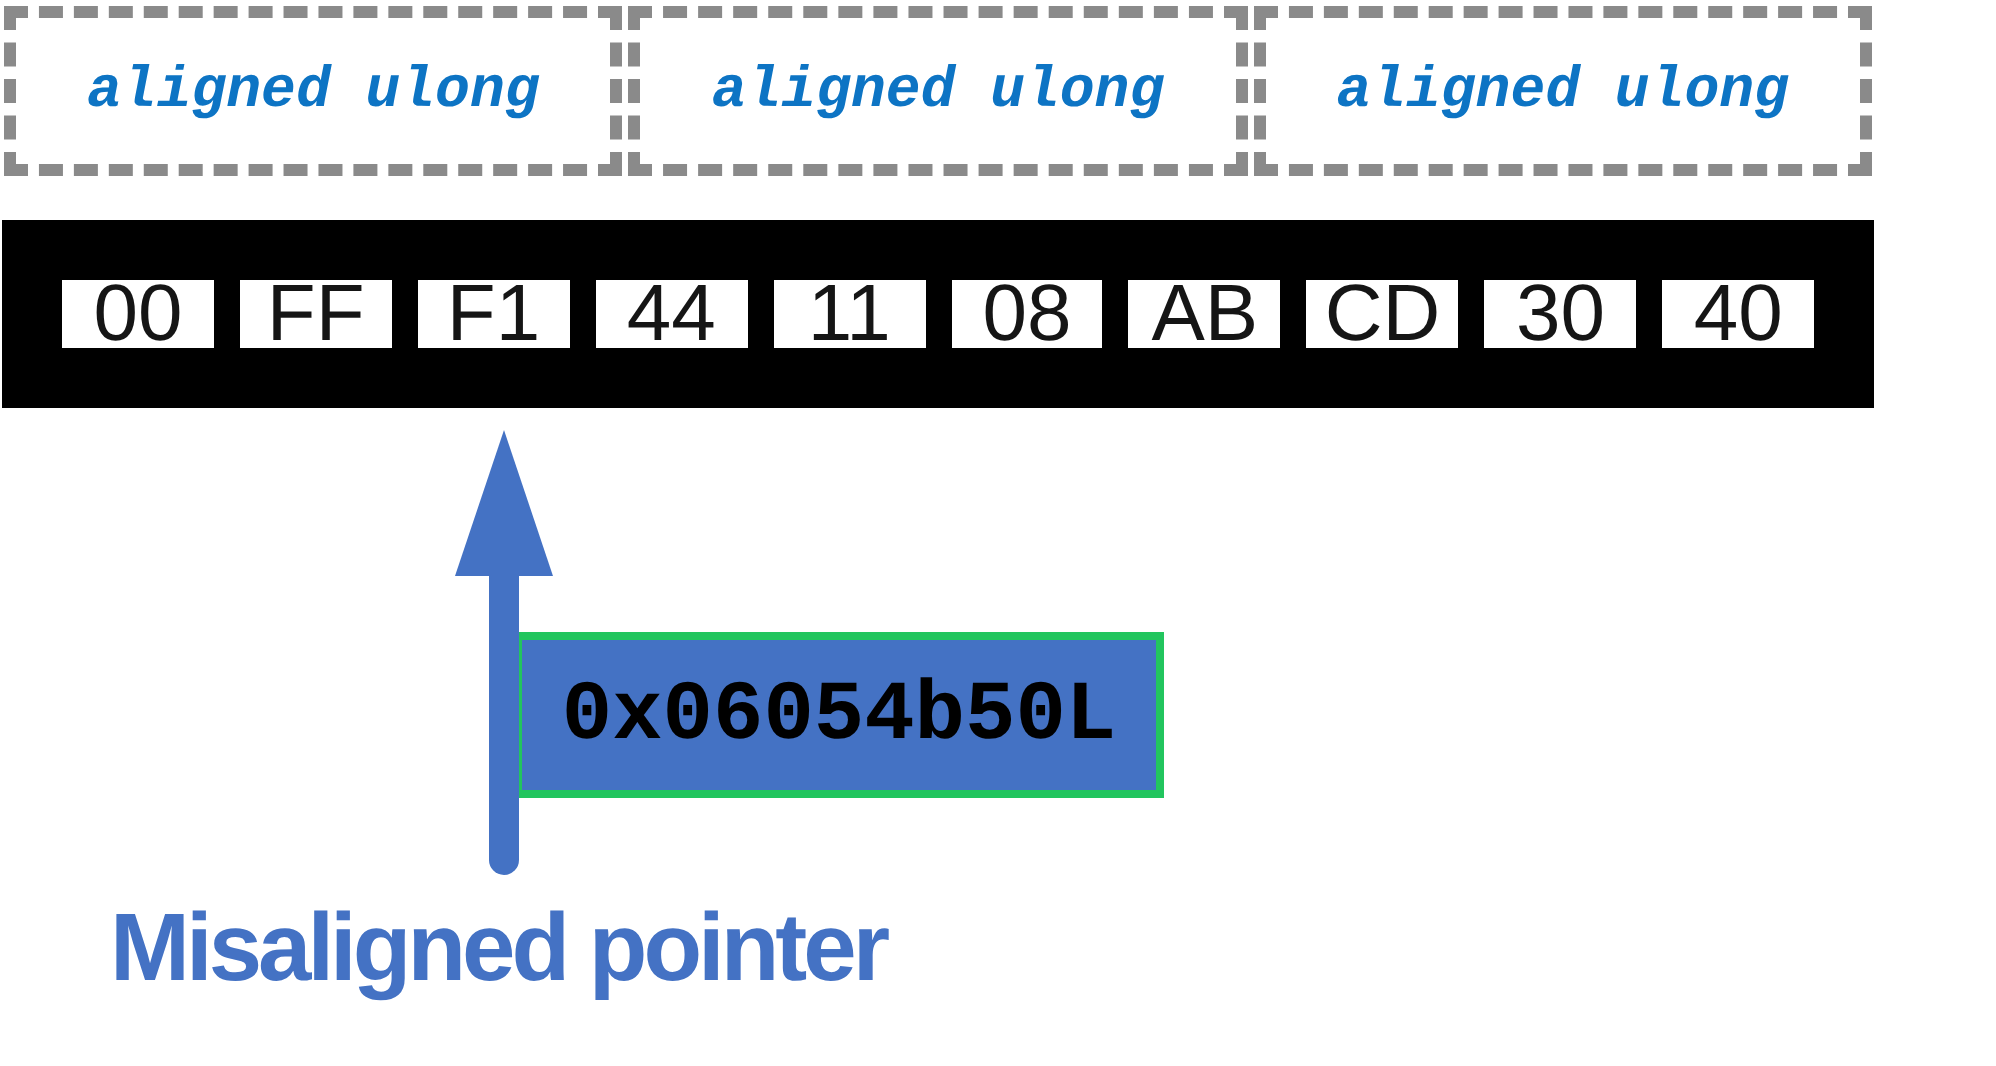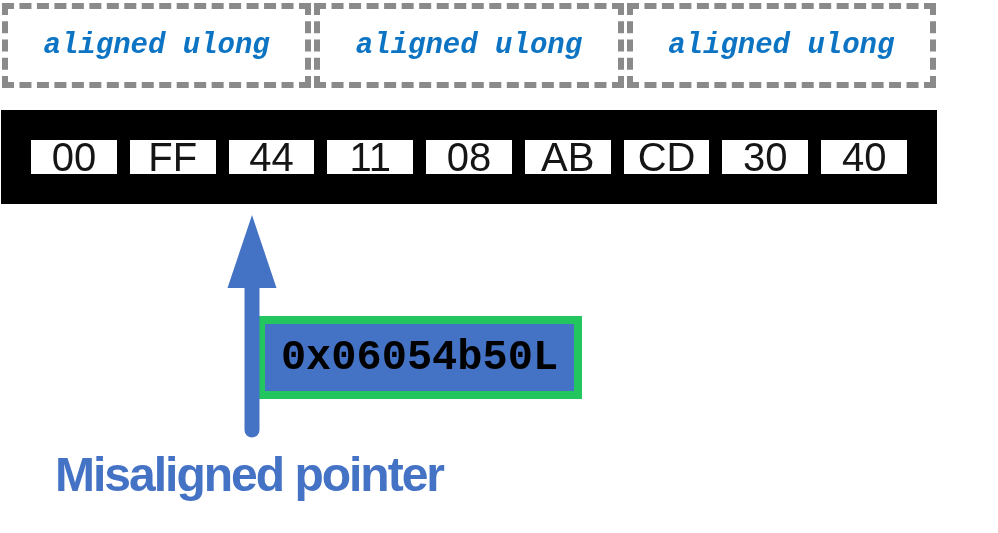--- a/index.html
+++ b/index.html
@@ -75,21 +75,21 @@
 
   
   .address-box {
     position: absolute;
     left: 257px;
     top: 316px;
     width: 325px;
     height: 83px;
     box-sizing: border-box;
     background: #4472c4;
-    border: 8px solid #22c55e;
+    border: 4px solid #22c55e;
     display: flex;
     align-items: center;
     justify-content: center;
     z-index: 2;
   }
   .address-text {
     font-family: "Liberation Mono", "DejaVu Sans Mono", monospace;
     font-weight: bold;
     font-size: 42px;
     color: #000000;
@@ -136,20 +136,23 @@
   </div>
 
   <div class="byte-row">
     <div class="byte-cell">
         <span class="byte-value">00</span>
       </div>
     <div class="byte-cell">
         <span class="byte-value">FF</span>
       </div>
     <div class="byte-cell">
+        <span class="byte-value">F1</span>
+      </div>
+    <div class="byte-cell">
         <span class="byte-value">44</span>
       </div>
     <div class="byte-cell">
         <span class="byte-value">11</span>
       </div>
     <div class="byte-cell">
         <span class="byte-value">08</span>
       </div>
     <div class="byte-cell">
         <span class="byte-value">AB</span>

